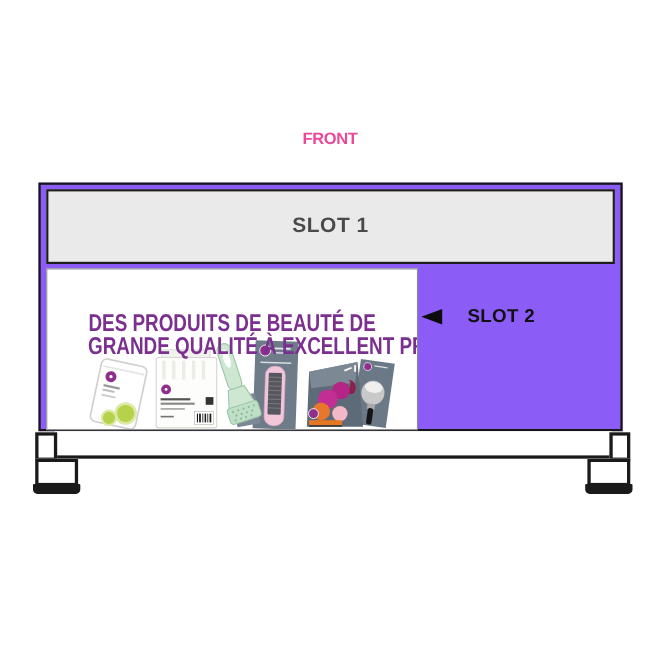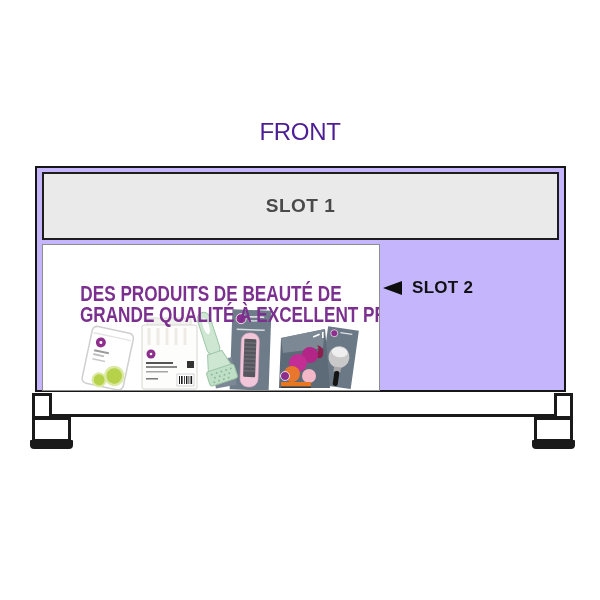--- a/index.html
+++ b/index.html
@@ -1,41 +1,41 @@
 <!DOCTYPE html>
 <html><head>
 <meta charset="utf-8">
 <style>
   html,body{margin:0;padding:0;background:#ffffff;}
   #canvas{position:relative;width:600px;height:600px;background:#ffffff;overflow:hidden;
           font-family:"Liberation Sans", sans-serif;}
   *{box-sizing:border-box;}
 
   .front-title{position:absolute;left:0;top:118px;width:600px;text-align:center;
-    font-size:24px;font-weight:400;color:#4c1d95;letter-spacing:-0.3px;}
+    font-size:15px;font-weight:700;color:#ec4899;letter-spacing:-0.3px;}
 
   .fixture{position:absolute;left:35px;top:166px;width:531px;height:226px;
-    background:#c4b5fd;border:2px solid #161616;}
+    background:#8b5cf6;border:2px solid #161616;}
 
   .slot1{position:absolute;left:5px;top:4px;width:517px;height:68px;
     background:#eaeaea;border:2px solid #1d1d1d;
     display:flex;align-items:center;justify-content:center;}
   .slot1-label{font-size:19px;font-weight:700;color:#4a4a4a;letter-spacing:0.5px;}
 
   .ad-panel{position:absolute;left:5px;top:76px;width:338px;height:147px;
     background:#ffffff;border:1px solid #8e8e8e;overflow:hidden;}
   .headline{position:absolute;left:0;top:10px;width:100%;text-align:center;z-index:2;margin-top:28px;}
   .headline-line{display:block;font-size:22px;line-height:21px;font-weight:700;
     color:#7b2f8f;white-space:nowrap;transform:scaleX(0.78);transform-origin:50% 50%;}
   .product-svg{position:absolute;left:0;top:0;width:336px;height:145px;z-index:1;}
 
   .slot2-callout{position:absolute;left:346px;top:110px;display:flex;align-items:center;}
   .slot2-arrow{width:0;height:0;border-top:7px solid transparent;border-bottom:7px solid transparent;
     border-right:19px solid #0d0d0d;}
-  .slot2-label{margin-left:10px;font-size:17px;font-weight:700;color:#111;letter-spacing:0.3px;}
+  .slot2-label{margin-left:23px;font-size:17px;font-weight:700;color:#111;letter-spacing:0.3px;}
 
   
   .rail{position:absolute;left:50px;top:392px;width:506px;height:25px;background:#ffffff;
     border-bottom:3px solid #1a1a1a;}
   .leg{position:absolute;background:#ffffff;border:3px solid #1a1a1a;}
   .leg-upper-left{left:32px;top:393px;width:20px;height:26px;}
   .leg-upper-right{left:554px;top:393px;width:19px;height:26px;}
   .foot-left{left:32px;top:417px;width:39px;height:25px;}
   .foot-right{left:534px;top:417px;width:39px;height:25px;}
   .pad{position:absolute;height:9px;background:#1a1a1a;border-radius:1px 1px 4px 4px;}

